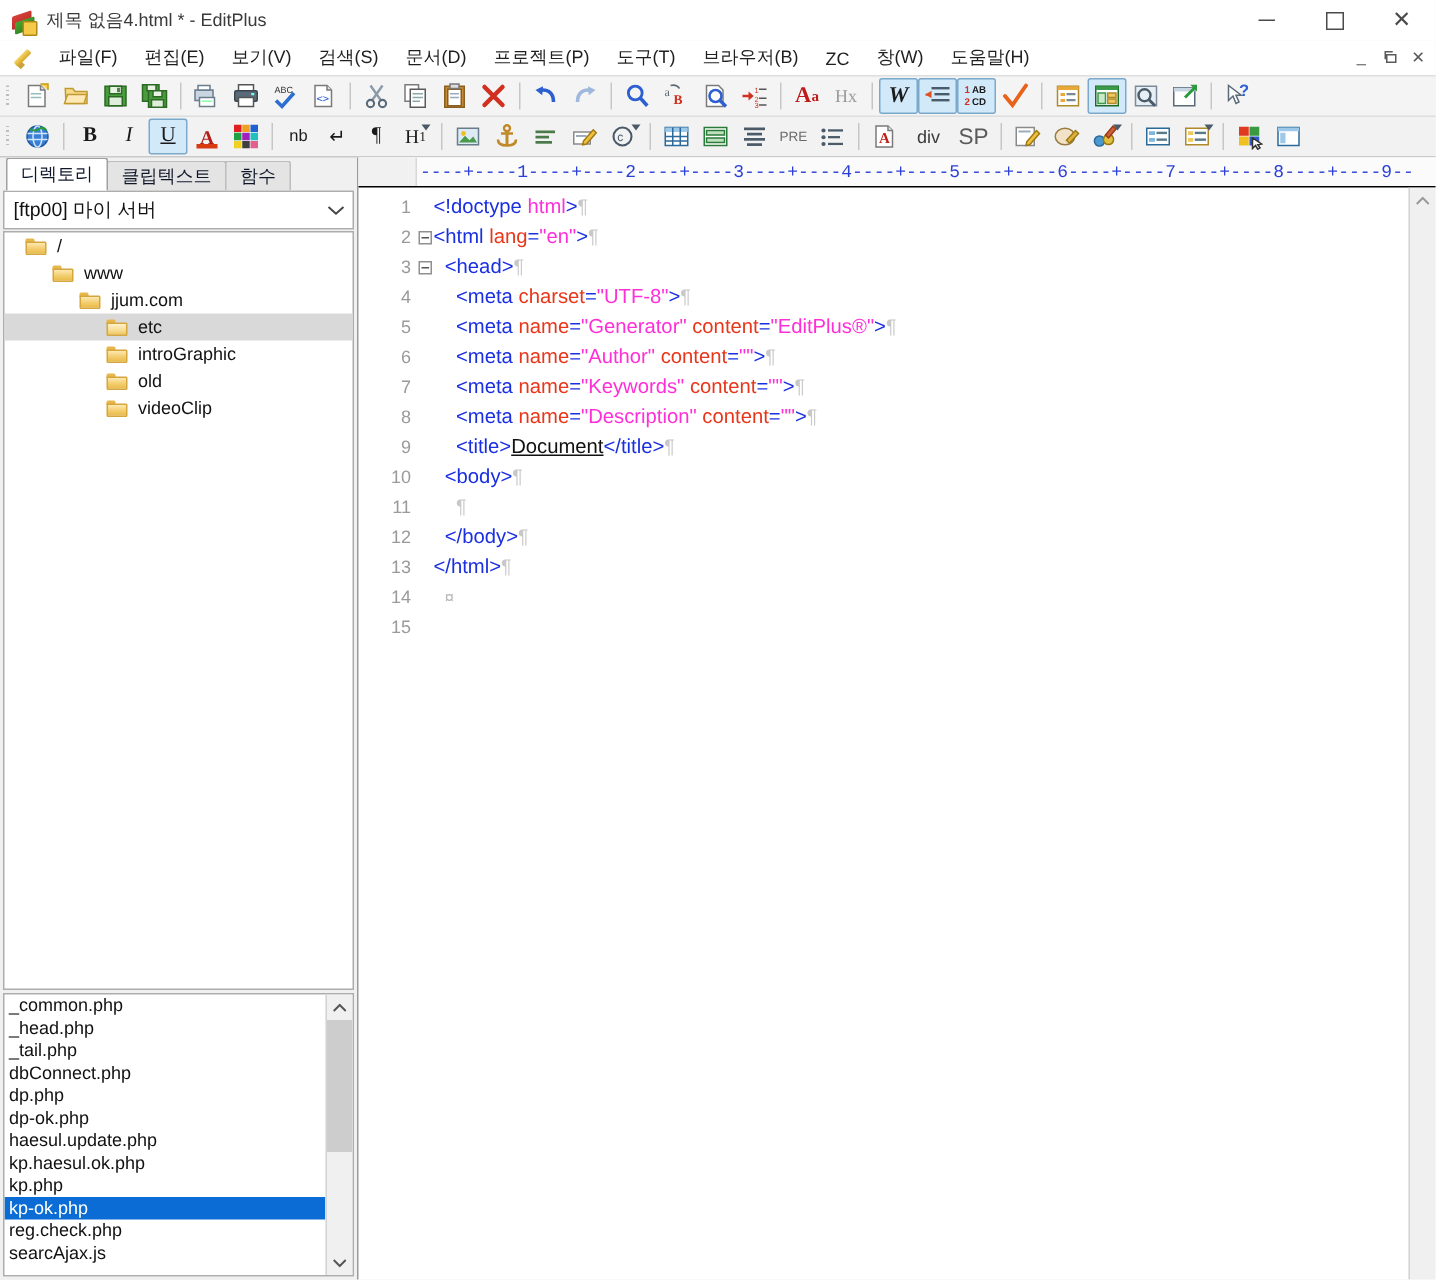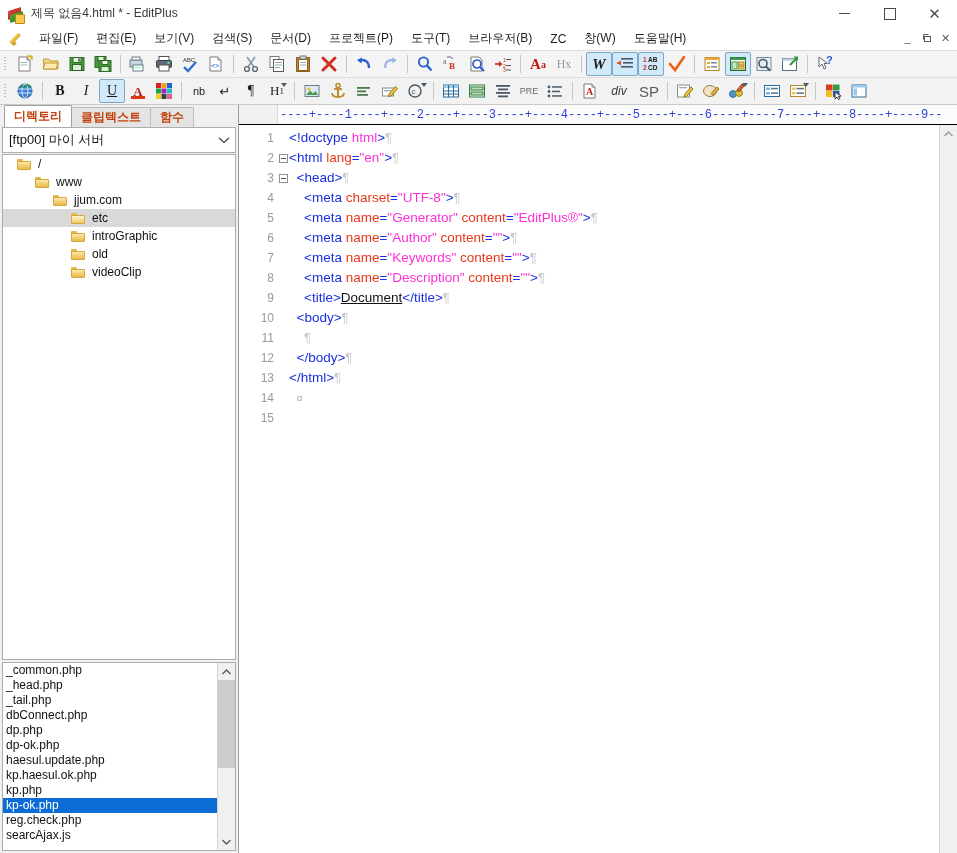--- a/index.html
+++ b/index.html
@@ -48,22 +48,22 @@
   .tlabel.serif{font-family:"Liberation Serif","DejaVu Serif",serif;}
   .tlabel.gray{color:#9a9a9a;font-weight:normal;}
   .tlabel.red{color:#c01a1a;}
   .tlabel.sm{font-size:11px;}
 
   
   .main{flex:1 1 auto;display:flex;min-height:0;background:#f0f0f0;}
   .sidebar{width:238px;flex:0 0 238px;display:flex;flex-direction:column;background:#f0f0f0;min-height:0;}
 
   .tabstrip{height:22px;display:flex;align-items:flex-end;padding-left:4px;background:#f0f0f0;flex:0 0 auto;}
-  .tab{height:19px;padding:0 9px;display:flex;align-items:center;font-size:12px;color:#c2410c;
-       background:#e4e4e4;border:1px solid #bdbdbd;border-bottom:none;margin-right:-1px;border-radius:2px 2px 0 0;white-space:nowrap;font-weight:bold;}
+  .tab{height:19px;padding:0 9px;display:flex;align-items:center;font-size:12px;color:#0f172a;
+       background:#e4e4e4;border:1px solid #bdbdbd;border-bottom:none;margin-right:-1px;border-radius:2px 2px 0 0;white-space:nowrap;}
   .tab.active{background:#ffffff;height:21px;border-color:#a0a0a0;position:relative;z-index:2;}
 
   .combo{height:24px;margin:0 2px;background:#ffffff;border:1px solid #adadad;display:flex;align-items:center;position:relative;flex:0 0 auto;}
   .combo-val{padding-left:6px;font-size:13px;color:#111;flex:1;white-space:nowrap;overflow:hidden;}
   .combo-arrow{width:22px;height:100%;display:flex;align-items:center;justify-content:center;color:#555;}
 
   .tree{flex:1 1 auto;margin:1px 2px 0 2px;background:#ffffff;border:1px solid #adadad;overflow:hidden;position:relative;min-height:0;}
   .tnode{height:18px;display:flex;align-items:center;font-size:12px;color:#111;white-space:nowrap;padding-right:4px;}
   .tnode.sel{background:#d9d9d9;}
   .folder{width:15px;height:12px;margin-right:6px;position:relative;flex:0 0 auto;}
@@ -534,21 +534,21 @@
     <div class="tb-sep"></div>
 
     <div class="tbtn">
       <svg width="18" height="18" viewBox="0 0 18 18">
           <path d="M3 2h8l3 3v11H3z" fill="#fff" stroke="#7a7a7a"></path>
           <path d="M11 2v3h3" fill="#e6eef6" stroke="#7a7a7a"></path>
           <text x="5" y="13" font-size="10" font-family="serif" fill="#c02018" font-weight="bold">A</text>
         </svg>
     </div>
     <div class="tbtn" style="width:30px;">
-        <span class="tlabel gray" style="font-size:12px;color:#3a3a3a;font-weight:normal;font-style:italic;">div</span>
+        <span class="tlabel gray" style="font-size:12px;color:#3a3a3a;font-weight:normal;">div</span>
       </div>
     <div class="tbtn" style="width:26px;">
         <span class="tlabel gray" style="font-size:15px;color:#5a5a5a;font-weight:normal;">SP</span>
       </div>
 
     <div class="tb-sep"></div>
 
     <div class="tbtn">
       <svg width="18" height="18" viewBox="0 0 18 18">
           <rect x="1.5" y="3" width="12" height="12" fill="#fff" stroke="#8a8a8a"></rect>

